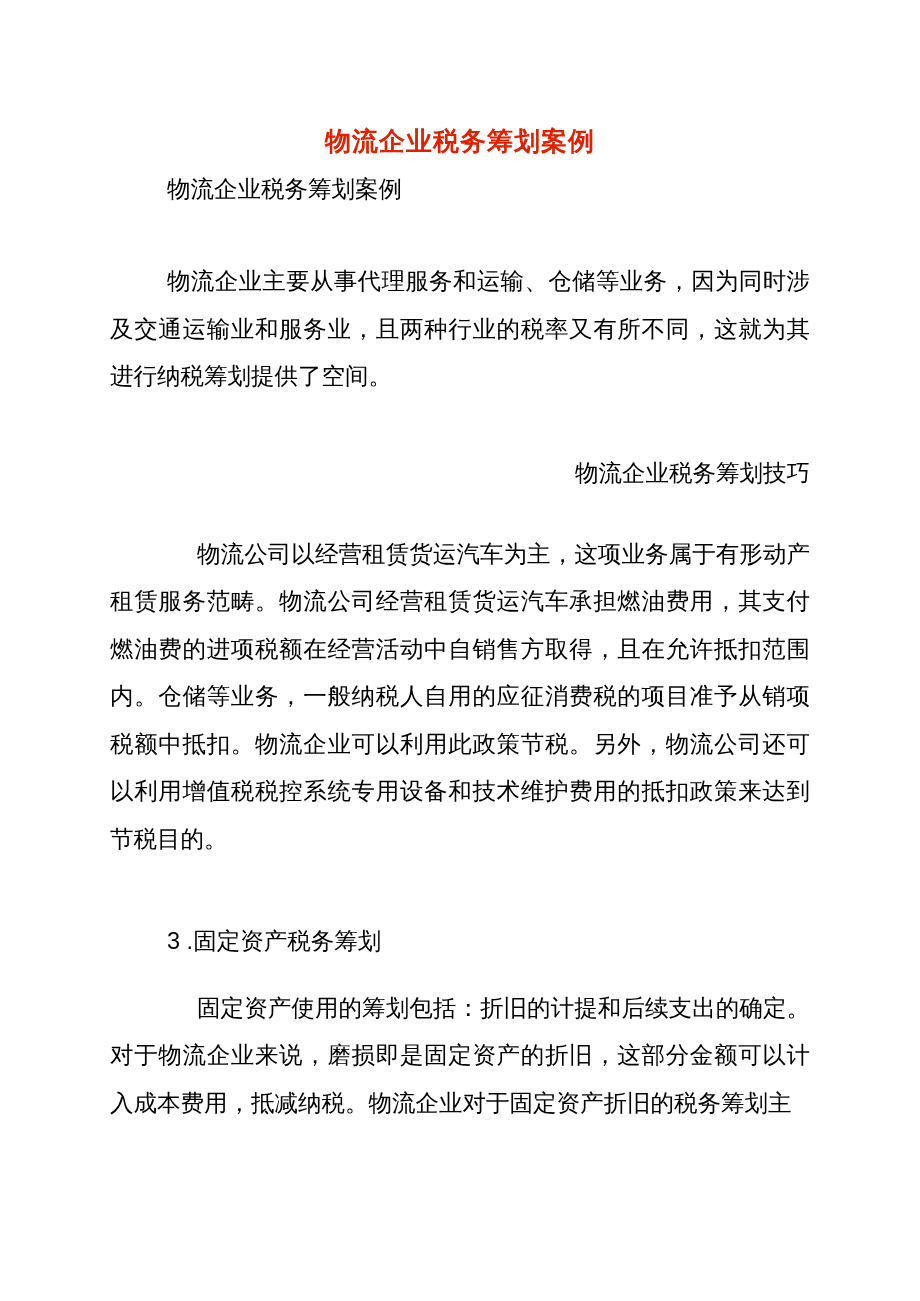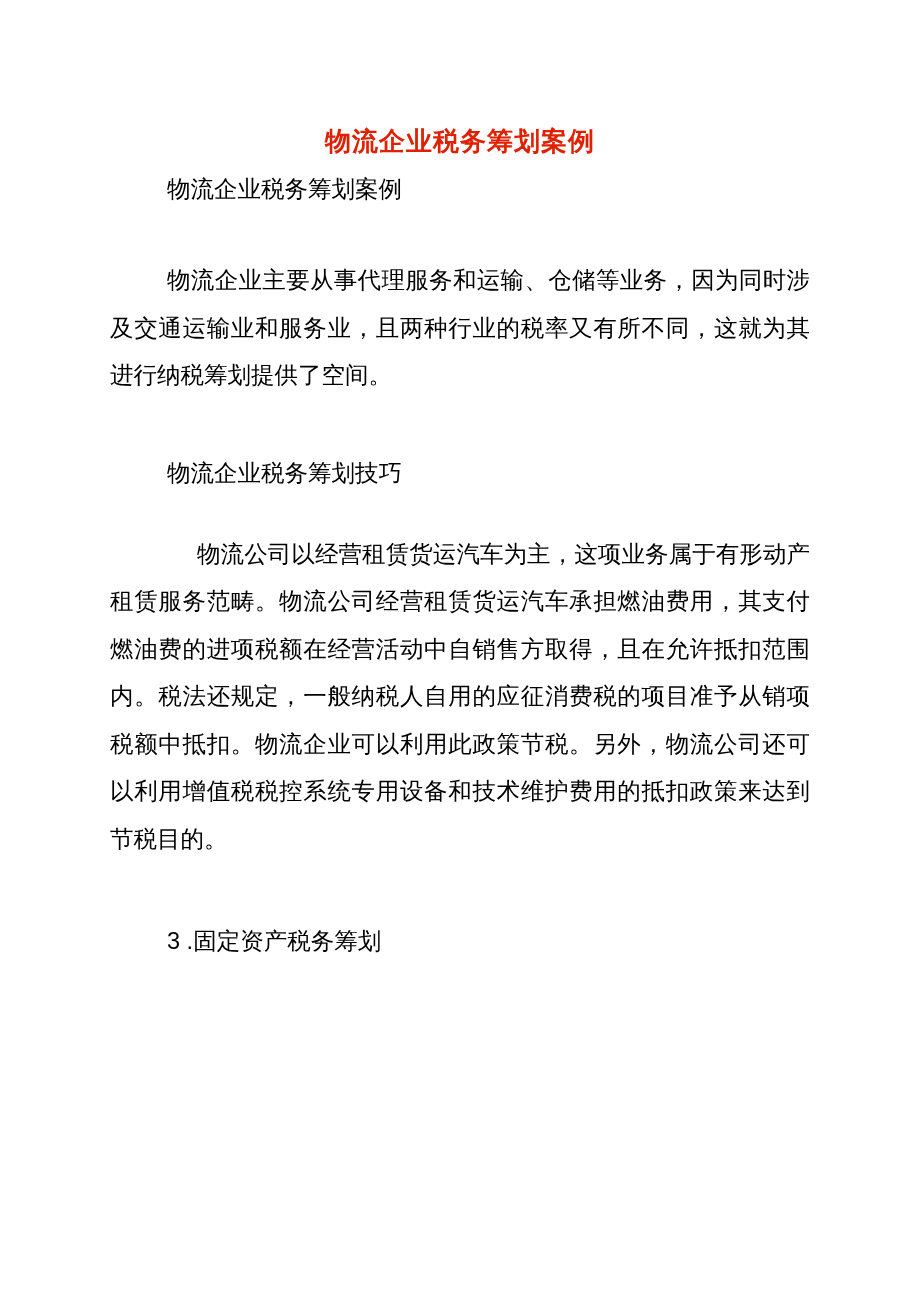--- a/index.html
+++ b/index.html
@@ -35,39 +35,40 @@
     font-size: 23.5px;
     line-height: 47.5px;
     font-weight: normal;
   }
   .para {
     text-align: justify;
     text-justify: inter-ideograph;
   }
   .indent-sm { text-indent: 57px; }
   .indent-lg { text-indent: 87px; }
-  .mt-a { margin-top: 45px; font-family: Liberation Mono, monospace; }
-  .mt-b { margin-top: 49.5px; }
+  .mt-a { margin-top: 45px; }
+  .mt-b { margin-top: 49.5px; text-align: right; }
   .mt-c { margin-top: 7.5px; }
   .mt-d { margin-top: 33px; }
   .mt-e { margin-top: 54.5px; }
   .mt-f { margin-top: 19.5px; }
 </style>
 </head>
 <body>
 
 <div class="doc">
 
   <h1 class="doc-title">物流企业税务筹划案例</h1>
 
   <p class="line indent-sm">物流企业税务筹划案例</p>
 
   <p class="line para indent-sm mt-a">物流企业主要从事代理服务和运输、仓储等业务，因为同时涉及交通运输业和服务业，且两种行业的税率又有所不同，这就为其进行纳税筹划提供了空间。</p>
 
   <p class="line indent-sm mt-b">物流企业税务筹划技巧</p>
 
 
-  <p class="line para indent-lg mt-d">物流公司以经营租赁货运汽车为主，这项业务属于有形动产租赁服务范畴。物流公司经营租赁货运汽车承担燃油费用，其支付燃油费的进项税额在经营活动中自销售方取得，且在允许抵扣范围内。税法还规定，一般纳税人自用的应征消费税的项目准予从销项税额中抵扣。物流企业可以利用此政策节税。另外，物流公司还可以利用增值税税控系统专用设备和技术维护费用的抵扣政策来达到节税目的。</p>
+  <p class="line para indent-lg mt-d">物流公司以经营租赁货运汽车为主，这项业务属于有形动产租赁服务范畴。物流公司经营租赁货运汽车承担燃油费用，其支付燃油费的进项税额在经营活动中自销售方取得，且在允许抵扣范围内。仓储等业务，一般纳税人自用的应征消费税的项目准予从销项税额中抵扣。物流企业可以利用此政策节税。另外，物流公司还可以利用增值税税控系统专用设备和技术维护费用的抵扣政策来达到节税目的。</p>
 
   <p class="line indent-sm mt-e">3 .固定资产税务筹划</p>
 
+  <p class="line para indent-lg mt-f">固定资产使用的筹划包括：折旧的计提和后续支出的确定。对于物流企业来说，磨损即是固定资产的折旧，这部分金额可以计入成本费用，抵减纳税。物流企业对于固定资产折旧的税务筹划主</p>
 
 </div>
 
 </body></html>

